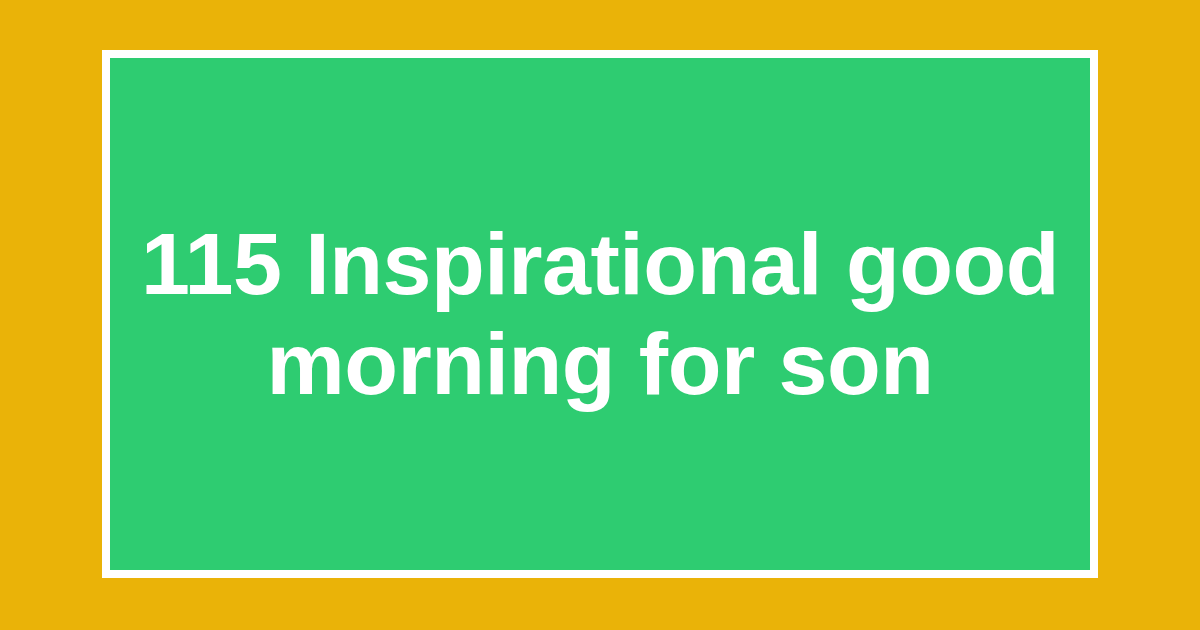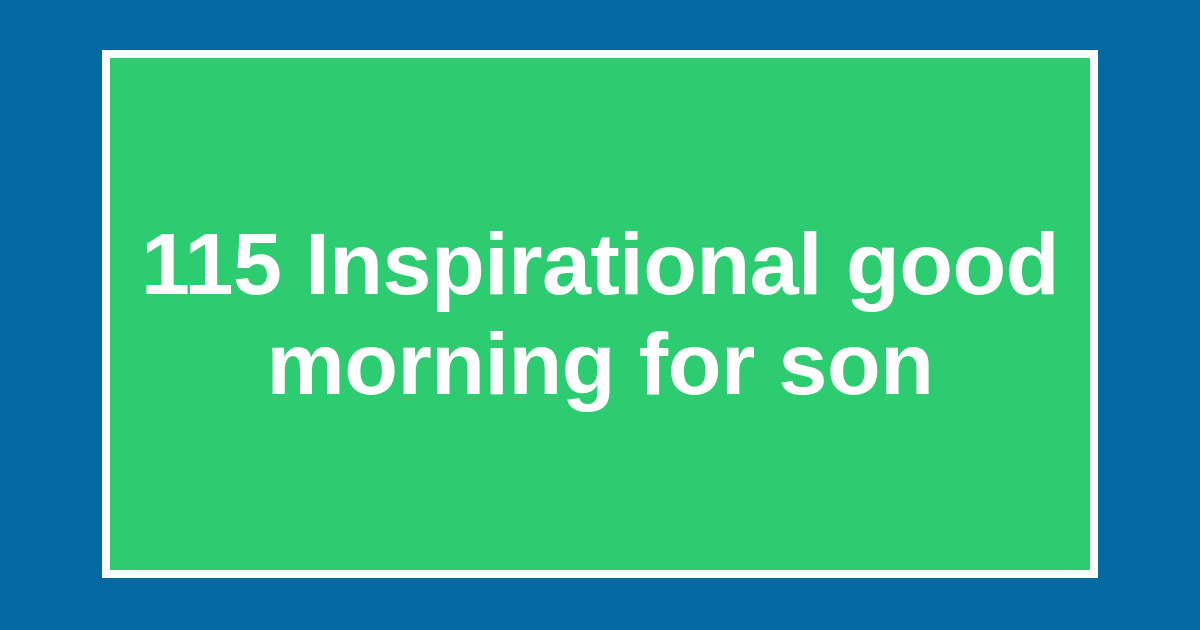--- a/index.html
+++ b/index.html
@@ -11,21 +11,21 @@
     width: 1200px;
     height: 630px;
     overflow: hidden;
     font-family: "Liberation Sans", "DejaVu Sans", sans-serif;
   }
 
   #card-canvas {
     position: relative;
     width: 1200px;
     height: 630px;
-    background: #0369a1;
+    background: #eab308;
     box-sizing: border-box;
   }
 
   
   #card-frame {
     position: absolute;
     left: 102px;
     top: 50px;
     width: 996px;
     height: 528px;

